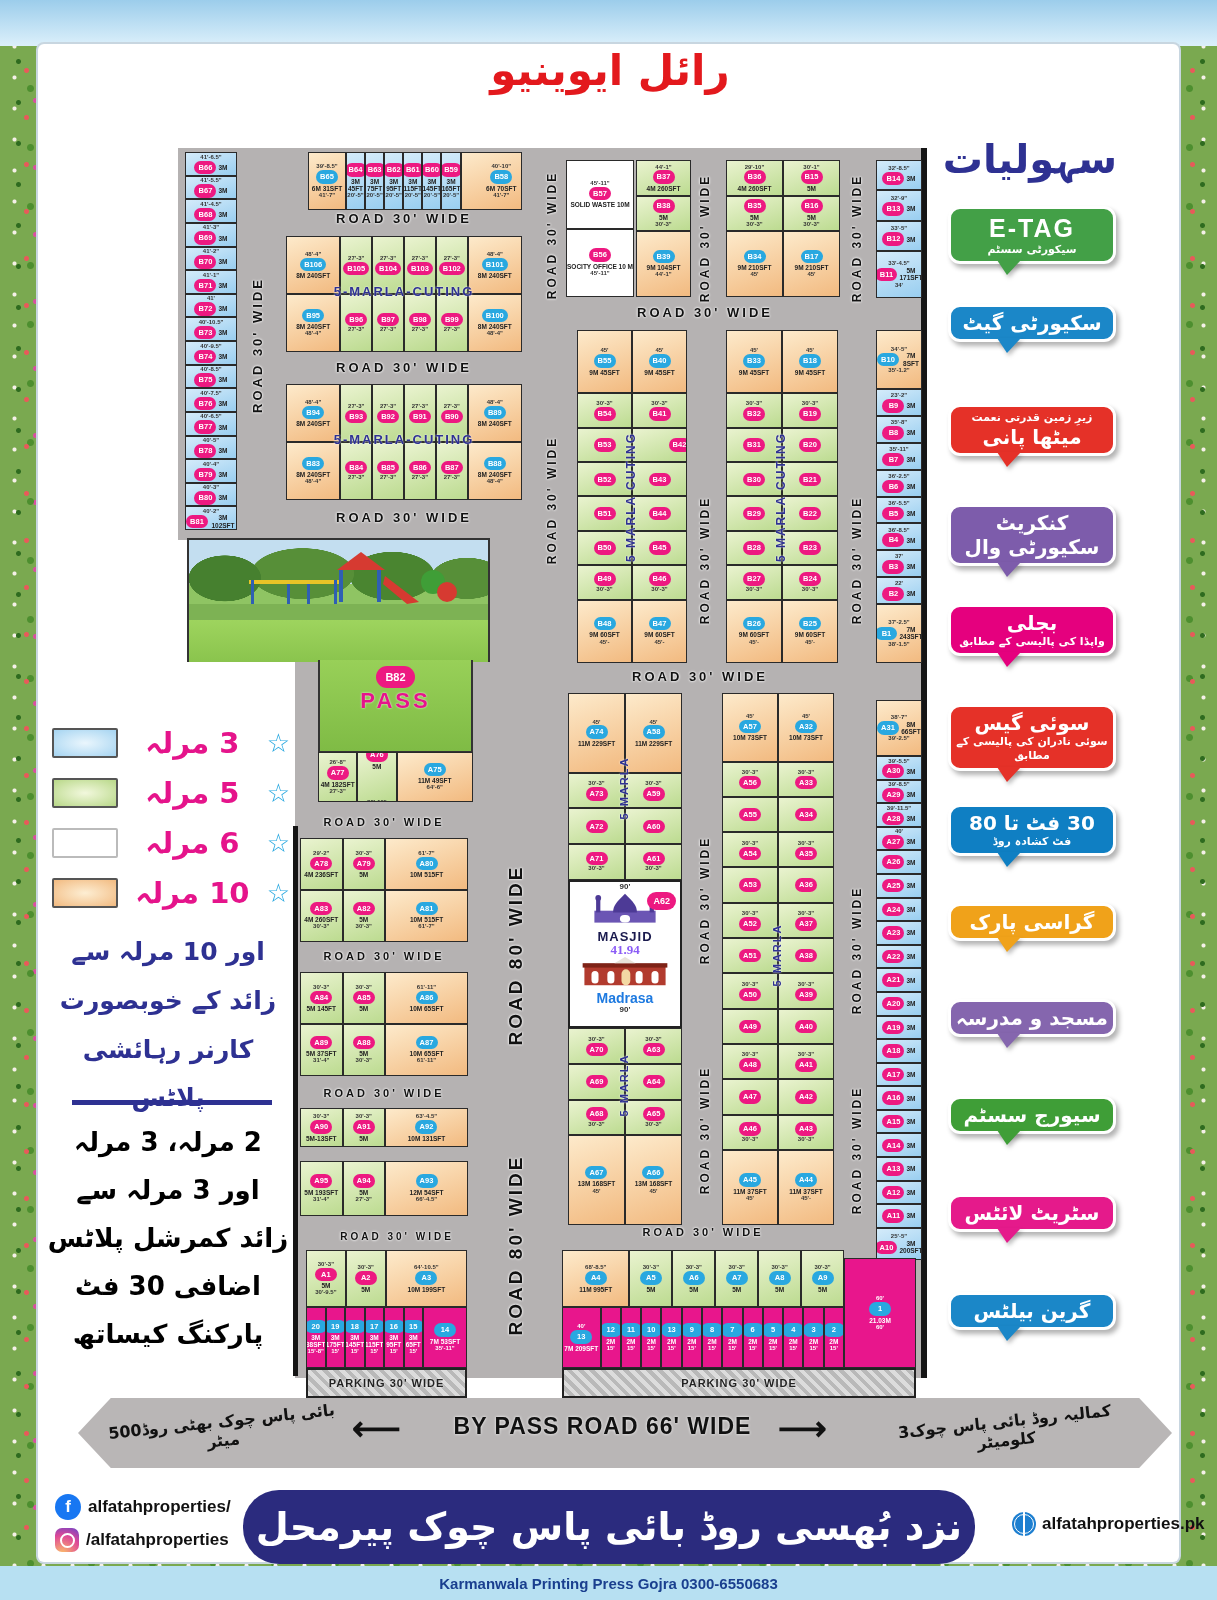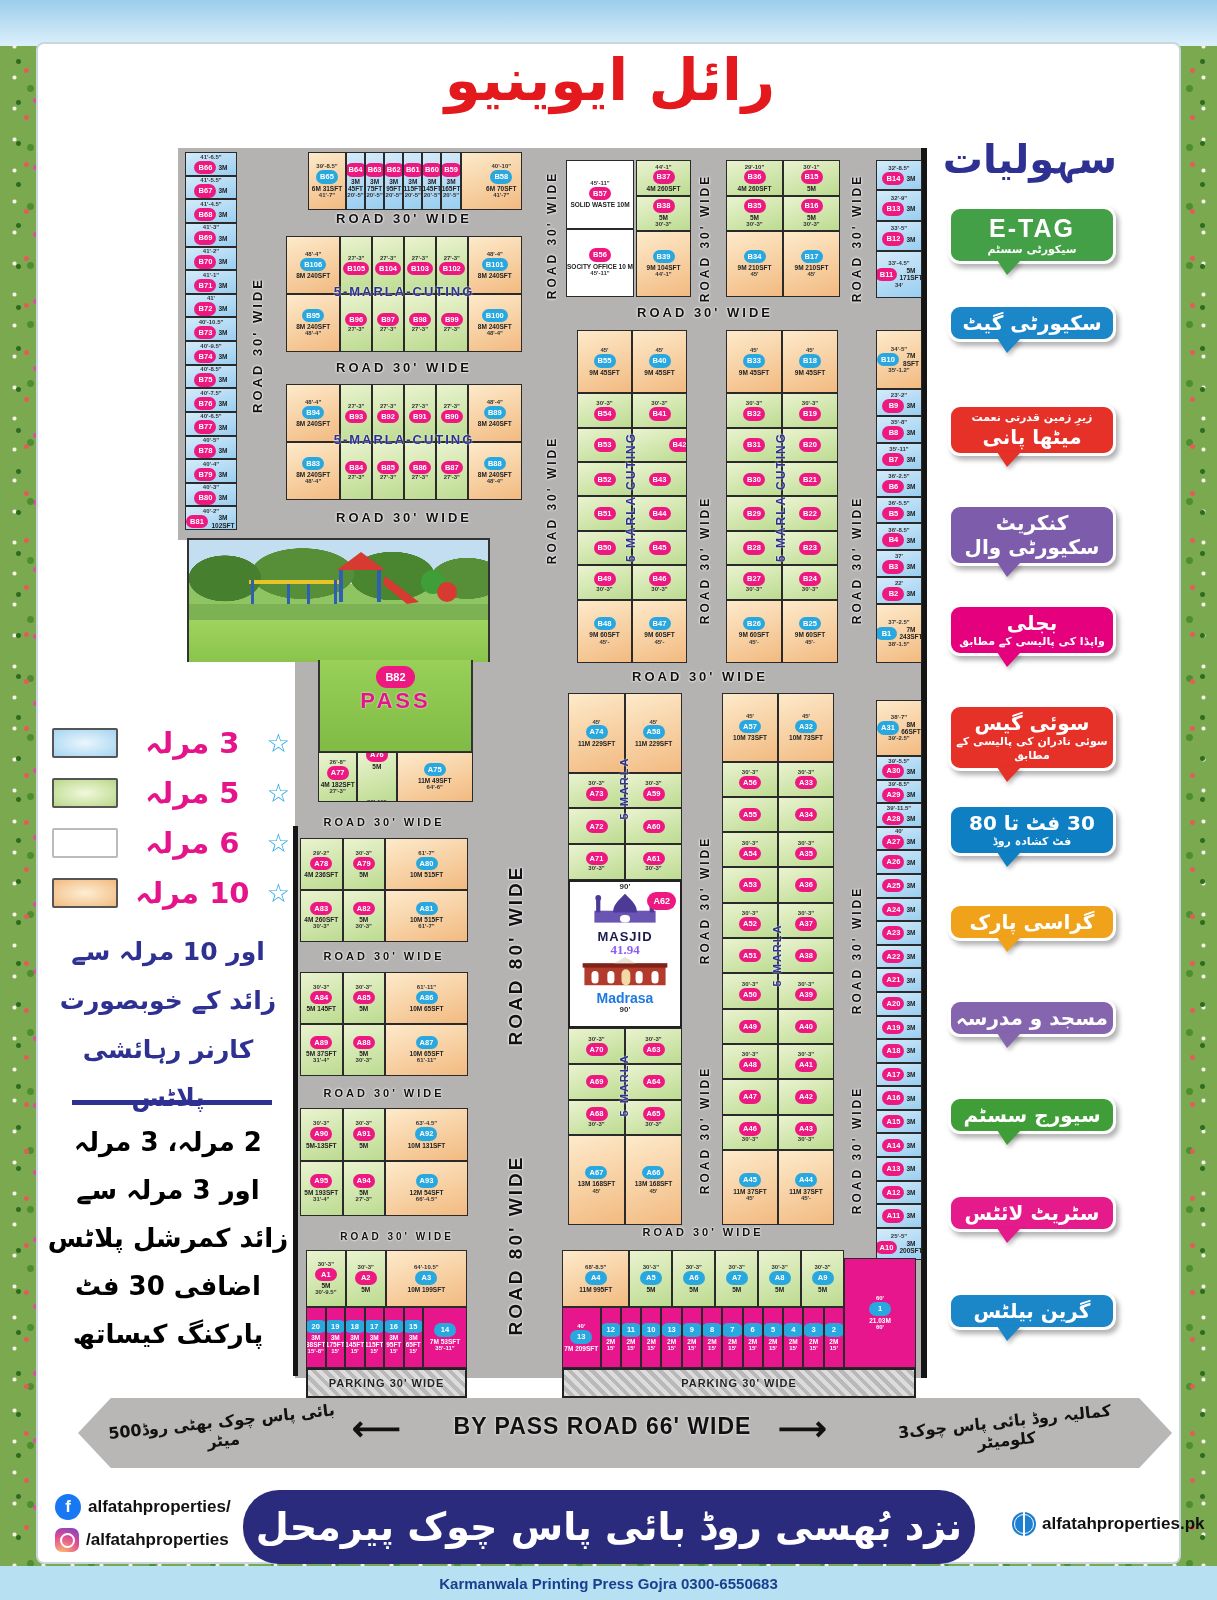--- a/index.html
+++ b/index.html
@@ -14,21 +14,21 @@
       radial-gradient(circle, #f5f0e8 1.5px, transparent 2.5px),
       radial-gradient(circle, #4d8f2f 3px, transparent 4px),
       radial-gradient(circle, #d94fa0 2px, transparent 3px);
     background-size:37px 41px,53px 47px,29px 31px,61px 59px,71px 67px;}
   #frame-top{position:absolute;left:0;top:0;width:1217px;height:46px;z-index:1;
     background:linear-gradient(#9ccdeb,#dcf0fb);}
   #page{position:absolute;left:38px;top:44px;width:1141px;height:1518px;z-index:1;
     background:#fff;border-radius:6px;box-shadow:0 0 0 2px #c8d6e0;}
   
   #title{position:absolute;left:240px;top:46px;width:740px;z-index:4;text-align:center;
-    font-size:58px;font-weight:800;color:#e3191d;}
+    font-size:42px;font-weight:800;color:#e3191d;}
   #fac-head{position:absolute;left:935px;top:136px;width:190px;z-index:4;text-align:center;
     font-size:40px;font-weight:800;color:#2e3192;}
   .badge{position:absolute;left:948px;width:168px;z-index:4;border-radius:12px;
     border:3px solid #fff;box-shadow:3px 4px 5px rgba(0,0,0,.3);color:#fff;text-align:center;
     padding:4px 4px;box-sizing:border-box;}
   .badge .b-main{font-size:20px;font-weight:800;line-height:1.2;display:block;}
   .badge .b-main.latin{font-family:"Liberation Sans",sans-serif;font-size:25px;letter-spacing:2px;}
   .badge .b-sub{font-size:11px;font-weight:700;display:block;line-height:1.3;}
   .badge .tail{position:absolute;left:46px;bottom:-14px;width:0;height:0;
     border-left:10px solid transparent;border-right:14px solid transparent;border-top-width:15px;
@@ -1485,21 +1485,21 @@
       <span class="dim">30'-3"</span>
     </div>
     <div class="plot c-o" style="flex-grow: 2;">
       <div class="mid">
         <span class="circ cb">A87</span>
         <span class="psize">10M 65SFT</span>
       </div>
       <span class="dim">61'-11"</span>
     </div>
   </div>
-<div class="stack h" style="left: 300px; top: 1108px; width: 168px; height: 53px;">
+<div class="stack h" style="left: 300px; top: 1108px; width: 168px; height: 39px;">
     <div class="plot c-g" style="flex-grow: 1;">
       <span class="dim">30'-3"</span>
       <div class="mid">
         <span class="circ">A90</span>
         <span class="psize">5M-13SFT</span>
       </div>
     </div>
     <div class="plot c-g" style="flex-grow: 1;">
       <span class="dim">30'-3"</span>
       <div class="mid">

